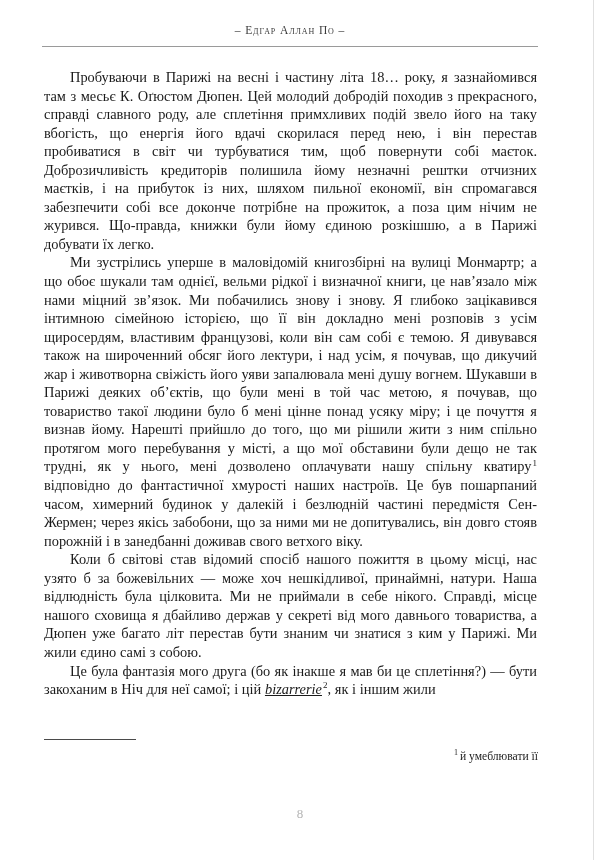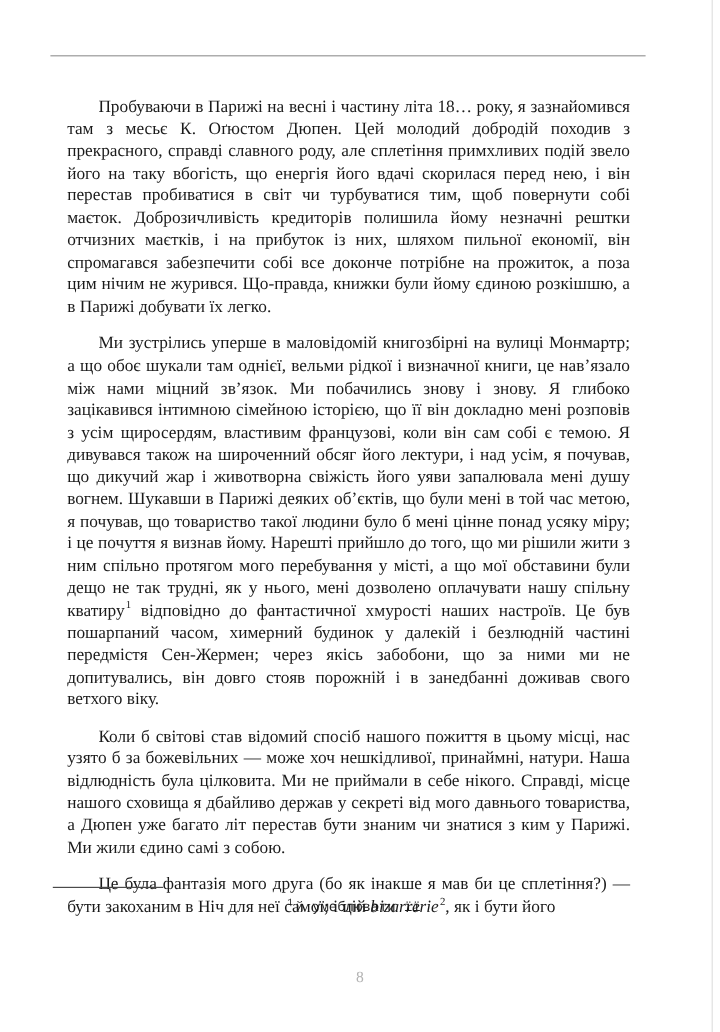--- a/index.html
+++ b/index.html
@@ -58,37 +58,38 @@
   }
 
   
   .body-text {
     position: absolute;
     left: 44px;
     top: 68px;
     width: 493px;
   }
   .body-text p {
-    margin: 12px;
+    margin: 0;
     text-indent: 26px;
     text-align: justify;
     font-size: 14.4px;
     line-height: 18.55px;
     word-spacing: 0.1px;
     -webkit-hyphens: none;
     hyphens: none;
   }
   sup.fnref {
     font-size: 9px;
     vertical-align: super;
     line-height: 0;
     padding-left: 1px;
   }
   .ital {
     font-style: italic;
+    text-decoration: underline;
   }
 
   
   .footnote-rule {
     position: absolute;
     left: 44px;
     top: 739px;
     width: 92px;
     height: 1.4px;
     background: #4a4a4a;
@@ -97,22 +98,21 @@
     position: absolute;
     left: 52px;
     top: 748px;
     width: 486px;
     font-size: 11.6px;
     line-height: 17.5px;
     color: #1d1d1d;
   }
   .footnotes p {
     margin: 0;
-    text-align: center;
-    font-family: Liberation Mono, monospace;
+    text-align: right;
   }
   .footnotes sup {
     font-size: 8px;
     vertical-align: super;
     line-height: 0;
     padding-right: 2px;
   }
 
   
   .folio {
@@ -125,32 +125,33 @@
     color: #b4b4b4;
   }
 </style>
 </head>
 <body>
 
 <div class="page">
 
   <div class="page-edge-right"></div>
 
+  <div class="running-head">– Едгар Аллан По –</div>
 
   <div class="head-rule"></div>
 
   <div class="body-text">
 
     <p><span>Пробуваючи в Парижі на весні і частину літа 18… року, я зазнайомився там з месьє К. Оґюстом Дюпен. Цей молодий добродій походив з прекрасного, справді славного роду, але сплетіння примхливих подій звело його на таку вбогість, що енергія його вдачі скорилася перед нею, і він перестав пробиватися в світ чи турбуватися тим, щоб повернути собі маєток. Доброзичливість кредиторів полишила йому незначні рештки отчизних маєтків, і на прибуток із них, шляхом пильної економії, він спромагався забезпечити собі все доконче потрібне на прожиток, а поза цим нічим не журився. Що-правда, книжки були йому єдиною розкішшю, а в Парижі добувати їх легко.</span></p>
 
     <p><span>Ми зустрілись уперше в маловідомій книгозбірні на вулиці Монмартр; а що обоє шукали там однієї, вельми рідкої і визначної книги, це нав’язало між нами міцний зв’язок. Ми побачились знову і знову. Я глибоко зацікавився інтимною сімейною історією, що її він докладно мені розповів з усім щиросердям, властивим французові, коли він сам собі є темою. Я дивувався також на широченний обсяг його лектури, і над усім, я почував, що дикучий жар і животворна свіжість його уяви запалювала мені душу вогнем. Шукавши в Парижі деяких об’єктів, що були мені в той час метою, я почував, що товариство такої людини було б мені цінне понад усяку міру; і це почуття я визнав йому. Нарешті прийшло до того, що ми рішили жити з ним спільно протягом мого перебування у місті, а що мої обставини були дещо не так трудні, як у нього, мені дозволено оплачувати нашу спільну кватиру</span><sup class="fnref">1</sup><span> відповідно до фантастичної хмурості наших настроїв. Це був пошарпаний часом, химерний будинок у далекій і безлюдній частині передмістя Сен-Жермен; через якісь забобони, що за ними ми не допитувались, він довго стояв порожній і в занедбанні доживав свого ветхого віку.</span></p>
 
     <p><span>Коли б світові став відомий спосіб нашого пожиття в цьому місці, нас узято б за божевільних — може хоч нешкідливої, принаймні, натури. Наша відлюдність була цілковита. Ми не приймали в себе нікого. Справді, місце нашого сховища я дбайливо держав у секреті від мого давнього товариства, а Дюпен уже багато літ перестав бути знаним чи знатися з ким у Парижі. Ми жили єдино самі з собою.</span></p>
 
-    <p><span>Це була фантазія мого друга (бо як інакше я мав би це сплетіння?) — бути закоханим в Ніч для неї самої; і цій </span><span class="ital">bizarrerie</span><sup class="fnref">2</sup><span>, як і бути його</span></p>
+    <p><span>Це була фантазія мого друга (бо як інакше я мав би це сплетіння?) — бути закоханим в Ніч для неї самої; і цій </span><span class="ital">bizarrerie</span><sup class="fnref">2</sup><span>, як і іншим жили</span></p>
 
   </div>
 
   <div class="footnote-rule"></div>
 
   <div class="footnotes">
     <p><sup>1</sup><span>й умеблювати її</span></p>
   </div>
 
   <div class="folio">8</div>

